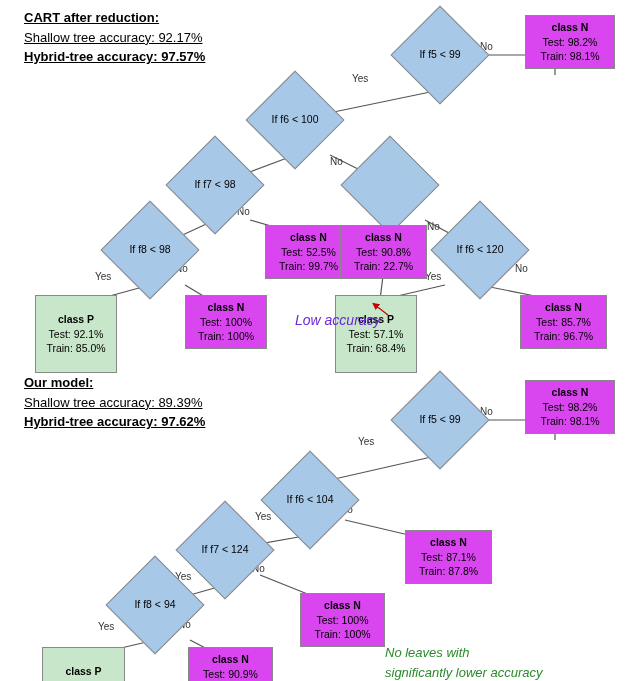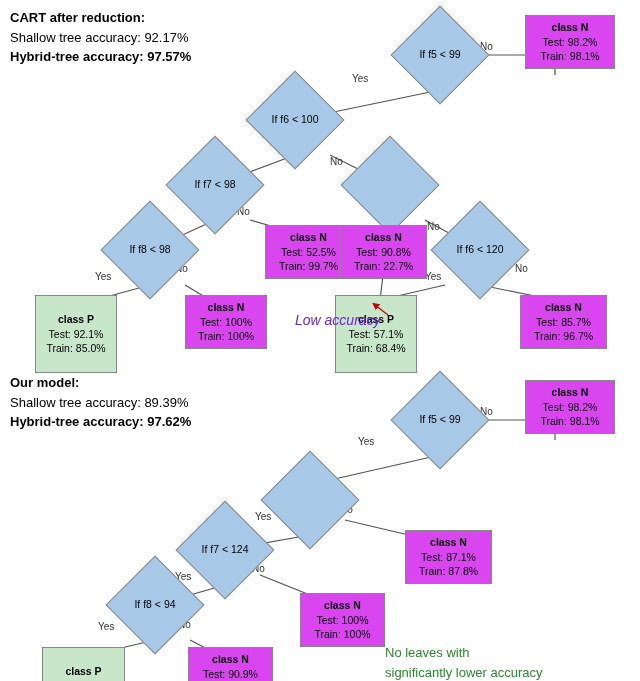--- a/index.html
+++ b/index.html
@@ -13,22 +13,23 @@
       overflow: hidden;
     }
 
     .section {
       position: relative;
       width: 640px;
     }
 
     .section-title {
       font-size: 13px;
-      padding: 8px 10px 2px 10px;
+      padding: 8px 10px 2px 24px;
       line-height: 1.5;
+      text-decoration: underline;
     }
 
     .section-title .bold { font-weight: bold; }
 
     
     .diamond {
       width: 70px;
       height: 70px;
       background: #a8c8e8;
       transform: rotate(45deg);
@@ -79,20 +80,21 @@
     .annotation {
       position: absolute;
       font-size: 14px;
       color: #6d28d9;
       font-style: italic;
     }
     .annotation-green {
       position: absolute;
       font-size: 13px;
       color: #2a8a2a;
+      font-style: italic;
     }
   </style>
 </head>
 <body>
 
 <div class="section" style="height:360px;">
 
   <div class="section-title">
     <span class="bold">CART after reduction:</span><br>
     <span>Shallow tree accuracy: 92.17%</span><br>
@@ -276,20 +278,23 @@
     <span>If f5 &lt; 99</span>
   </div>
 
   <div class="leaf-red" style="left:525px; top:15px; width:90px;">
     <div class="bold-label">class N</div>
     <div>Test: 98.2%</div>
     <div>Train: 98.1%</div>
   </div>
 
   <div class="diamond" style="left:275px; top:100px;"></div>
+  <div class="diamond-label" style="left:275px; top:100px; width:70px; height:70px;">
+    <span>If f6 &lt; 104</span>
+  </div>
 
   <div class="leaf-red" style="left:405px; top:165px; width:87px;">
     <div class="bold-label">class N</div>
     <div>Test: 87.1%</div>
     <div>Train: 87.8%</div>
   </div>
 
   <div class="diamond" style="left:190px; top:150px;"></div>
   <div class="diamond-label" style="left:190px; top:150px; width:70px; height:70px;">
     <span>If f7 &lt; 124</span>

